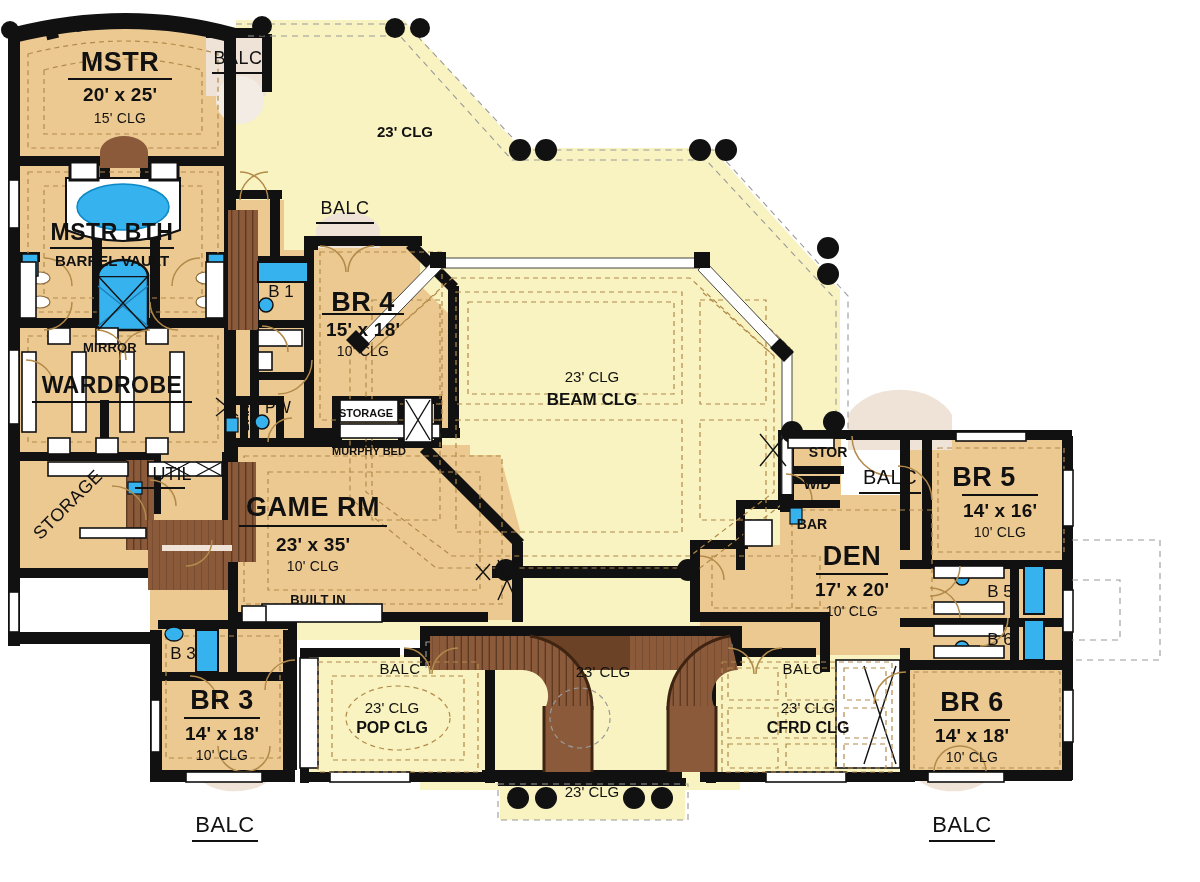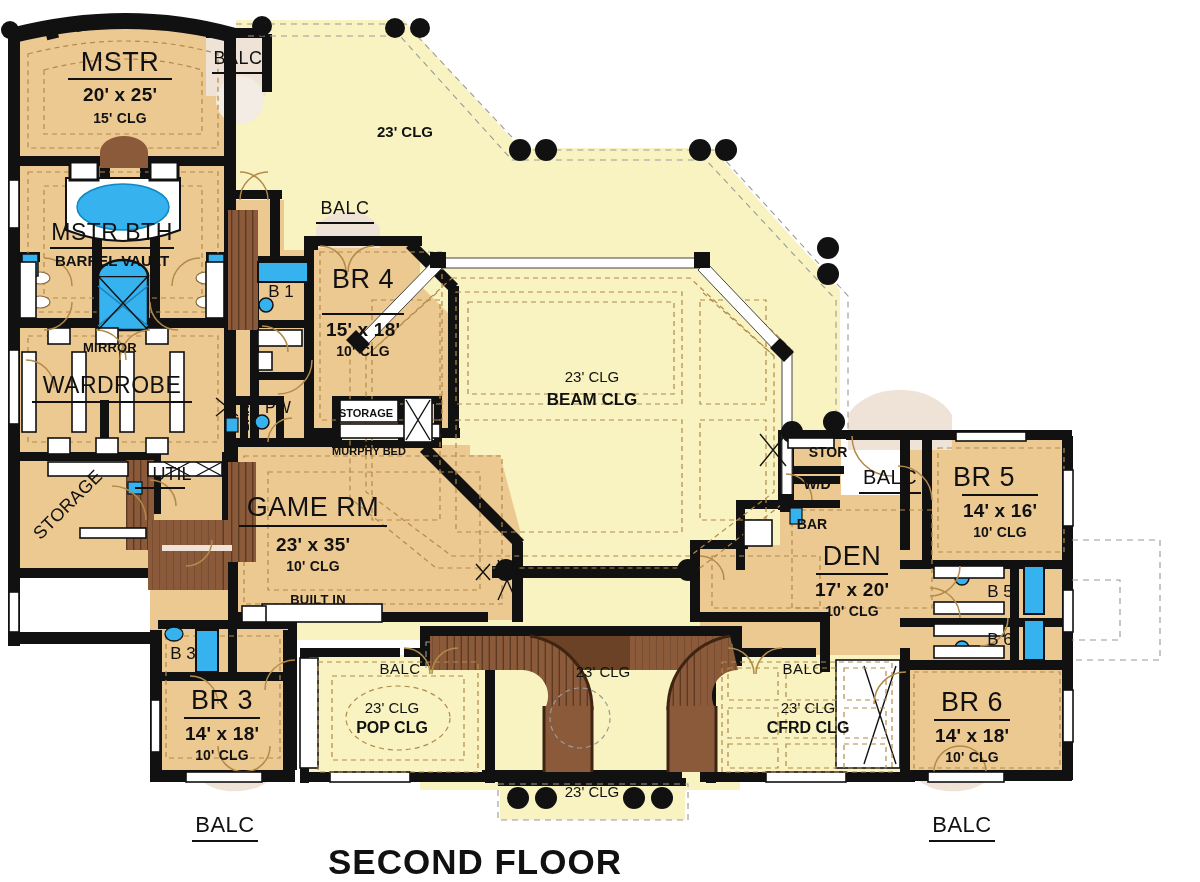--- a/index.html
+++ b/index.html
@@ -10,24 +10,24 @@
     -webkit-font-smoothing:antialiased;
   }
   #plan-root{position:absolute;inset:0;}
   svg#floorplan{position:absolute;left:0;top:0;width:1200px;height:882px;display:block;}
 
   
   .lbl{position:absolute;white-space:nowrap;color:#111111;
        font-family:"Liberation Sans","DejaVu Sans",sans-serif;
        transform:translate(-50%,-50%);text-align:center;line-height:1.05;
        pointer-events:none;}
-  .rm-name{font-size:27px;font-weight:400;letter-spacing:.5px;}
+  .rm-name{font-size:27px;font-weight:700;letter-spacing:.5px;}
   .rm-name.sm{font-size:23px;}
   .rm-dim{font-size:19px;font-weight:700;letter-spacing:.2px;}
-  .rm-clg{font-size:14px;font-weight:700;letter-spacing:.2px;}
+  .rm-clg{font-size:14px;font-weight:400;letter-spacing:.2px;}
   .tiny{font-size:13px;font-weight:700;letter-spacing:.2px;}
   .tiny2{font-size:12px;font-weight:700;}
   .micro{font-size:11px;font-weight:700;}
   .balc{font-size:22px;font-weight:400;letter-spacing:.5px;}
   .balc.small{font-size:18px;}
   .clgtag{font-size:15px;font-weight:700;}
   .clgtag.thin{font-weight:700;font-size:15px;}
   .bold-sub{font-size:15px;font-weight:700;}
   .rot90{transform:translate(-50%,-50%) rotate(-90deg);}
   .rot45{transform:translate(-50%,-50%) rotate(-45deg);}
@@ -543,21 +543,21 @@
 
 <div class="lbl tiny2 rot90" style="left:245px;top:418px">BAR</div>
 
 <div class="lbl" style="left:278px;top:408px;font-size:16px">PW</div>
 
 <div class="lbl" style="left:281px;top:292px;font-size:17px;font-weight:400">B 1</div>
 
 <div class="lbl balc small" style="left:345px;top:208px">BALC</div>
 <div class="underline-rule" style="left:345px;top:222px;width:58px"></div>
 
-<div class="lbl rm-name" style="left:363px;top:279px">BR 4</div>
+<div class="lbl rm-name" style="left:363px;top:302px">BR 4</div>
 <div class="underline-rule" style="left:363px;top:313px;width:82px"></div>
 <div class="lbl rm-dim" style="left:363px;top:330px">15' x 18'</div>
 <div class="lbl rm-clg" style="left:363px;top:351px">10' CLG</div>
 
 <div class="lbl micro" style="left:366px;top:414px">STORAGE</div>
 
 <div class="lbl micro" style="left:369px;top:452px">MURPHY BED</div>
 
 <div class="lbl clgtag" style="left:405px;top:132px">23' CLG</div>
 
@@ -615,15 +615,14 @@
 <div class="lbl" style="left:1000px;top:640px;font-size:17px;font-weight:400">B 6</div>
 
 <div class="lbl rm-name" style="left:972px;top:702px">BR 6</div>
 <div class="underline-rule" style="left:972px;top:719px;width:76px"></div>
 <div class="lbl rm-dim" style="left:972px;top:736px">14' x 18'</div>
 <div class="lbl rm-clg" style="left:972px;top:757px">10' CLG</div>
 
 <div class="lbl balc" style="left:962px;top:825px">BALC</div>
 <div class="underline-rule" style="left:962px;top:840px;width:66px"></div>
 
-<div id="floor-title">SECOND FLOOR</div>
 
 </div>
 
 </body></html>

